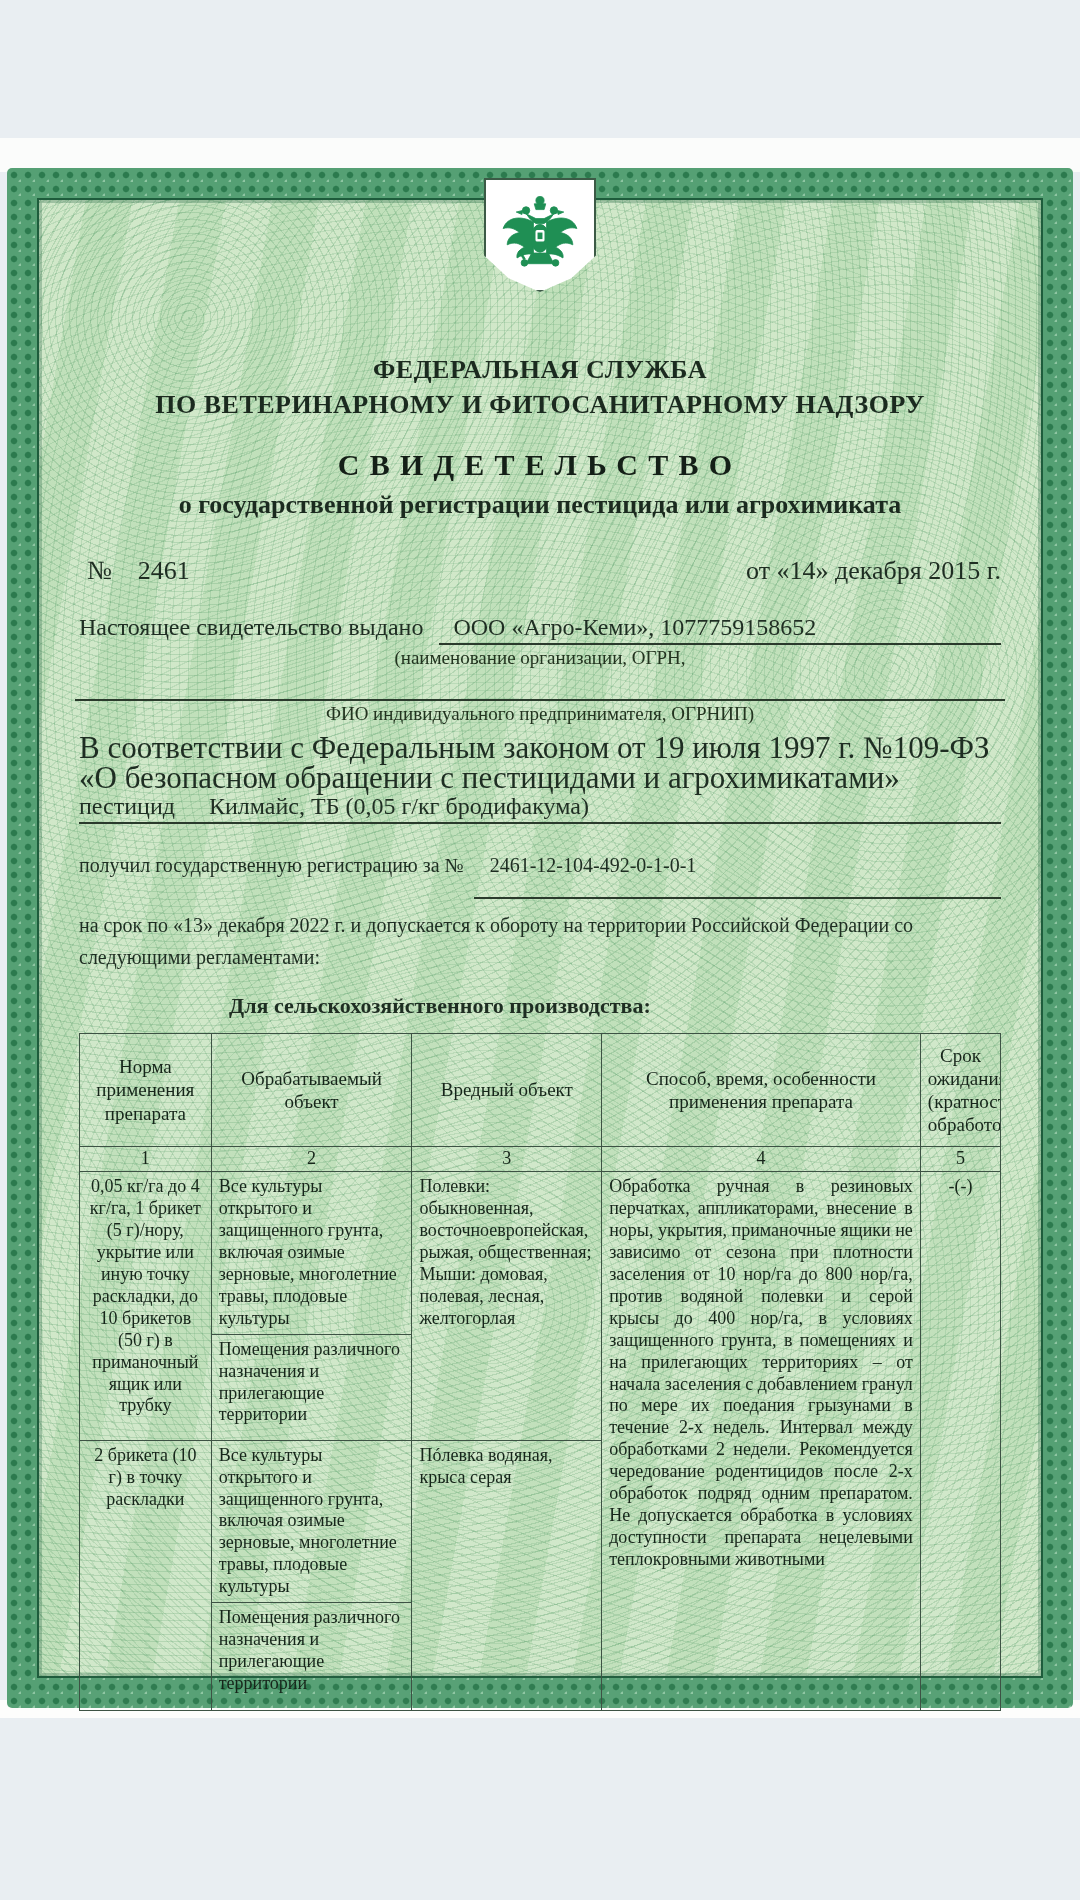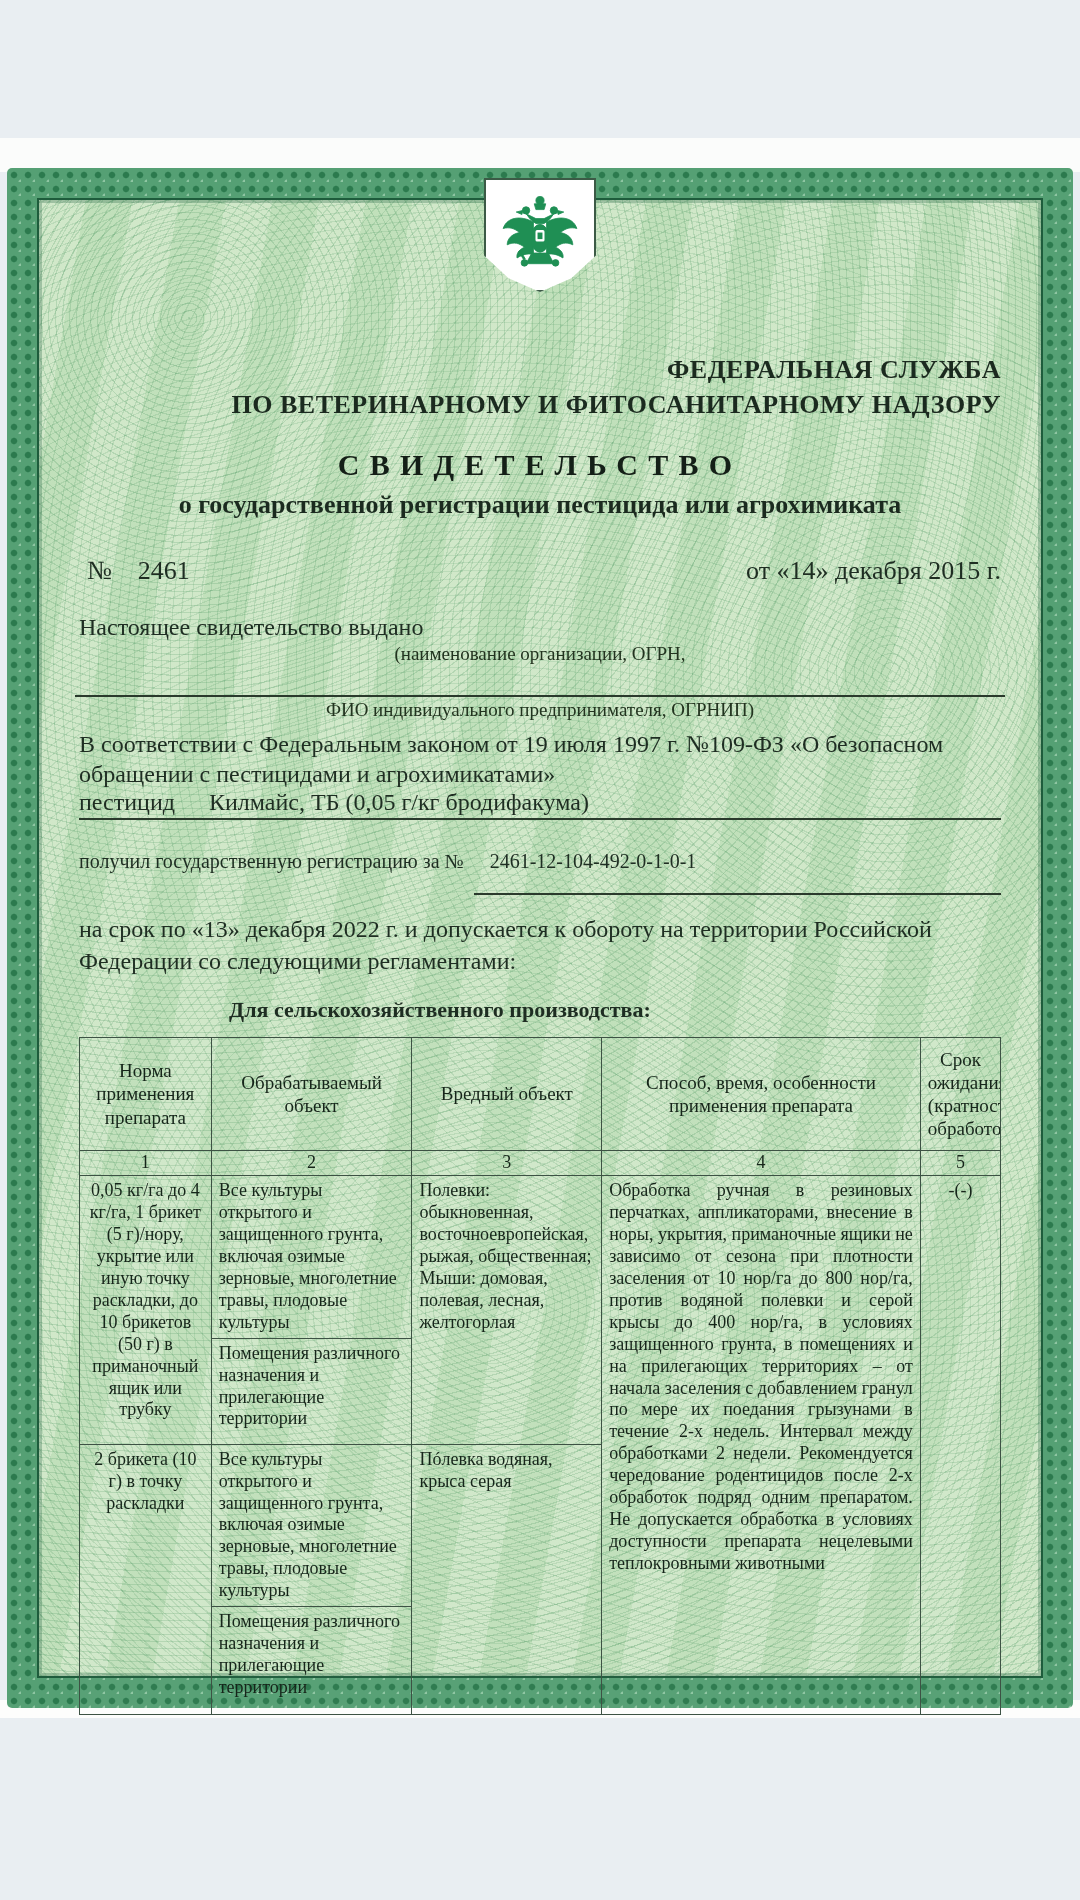--- a/index.html
+++ b/index.html
@@ -42,42 +42,42 @@
   .emblem-wrap{
     position:absolute;left:50%;top:-22px;transform:translateX(-50%);
     width:108px;height:110px;background:#ffffff;
     border:2px solid #3c5a46;
     clip-path:polygon(0 0,100% 0,100% 68%,78% 88%,50% 100%,22% 88%,0 68%);
     display:flex;align-items:center;justify-content:center;
   }
   .emblem-wrap svg{width:82px;height:88px;}
 
   
-  .agency{ text-align:right; font-weight:bold; font-size:26px; line-height:35px; letter-spacing:.5px;
+  .agency{ text-align:center; font-weight:bold; font-size:26px; line-height:35px; letter-spacing:.5px;
            padding-top:152px; color:#1b2a1f;}
   .title{ text-align:center; font-weight:bold; font-size:30px; letter-spacing:.34em; margin-top:26px; color:#141f17;}
   .subtitle{ text-align:center; font-weight:bold; font-size:26px; margin-top:8px; color:#1b2a1f;}
 
   .num-row{ display:flex; justify-content:space-between; align-items:baseline; margin-top:36px; font-size:26px;}
   .num-row .no{ display:flex; gap:26px; padding-left:8px;}
 
   .issued-row{ display:flex; align-items:baseline; margin-top:28px; font-size:24px;}
   .issued-row .lbl{ white-space:nowrap; padding-right:16px;}
   .issued-row .val{ flex:1; border-bottom:2px solid #2a3a2c; padding:0 0 2px 14px; white-space:nowrap;}
   .hint{ text-align:center; font-size:19px; margin-top:2px; color:#22331f;}
   .fio-rule{ border-bottom:2px solid #2a3a2c; height:30px; margin:0 -4px;}
 
-  .law{ font-size:24px; line-height:30px; margin-top:8px;}
+  .law{ font-size:31px; line-height:30px; margin-top:8px;}
   .pest-row{ display:flex; align-items:center; border-bottom:2px solid #2a3a2c; font-size:24px; padding-bottom:2px;}
   .pest-row .lbl{ padding-right:34px;}
 
   .reg-row{ display:flex; align-items:baseline; font-size:20px; margin-top:30px;}
   .reg-row .lbl{ white-space:nowrap; padding-right:10px;}
   .reg-row .val{ flex:1; border-bottom:2px solid #2a3a2c; padding:0 0 20px 16px; white-space:nowrap;}
-  .validity{ font-size:24px; line-height:32px; margin-top:18px;}
+  .validity{ font-size:20px; line-height:32px; margin-top:10px;}
   .tbl-caption{ font-size:22px; font-weight:bold; margin:20px 0 14px 150px;}
 
   
   table.regs{ border-collapse:collapse; width:100%; table-layout:fixed;
               font-size:18px; line-height:1.22; color:#16251a;}
   table.regs th, table.regs td{ border:1.5px solid #3d5244; padding:4px 7px; vertical-align:top;
                                 overflow:hidden; background:rgba(255,255,255,0.02);}
   table.regs th{ font-weight:normal; text-align:center; vertical-align:middle; height:104px; font-size:19px;}
   tr.nums td{ text-align:center; height:20px; padding:1px;}
   td.c-center{ text-align:center;}
@@ -127,20 +127,21 @@
     <div class="num-row">
       <span class="no">
         <span>№</span>
         <span>2461</span>
       </span>
       <span>от «14» декабря 2015 г.</span>
     </div>
 
     <div class="issued-row">
       <span class="lbl">Настоящее свидетельство выдано</span>
+      <span class="val">ООО «Агро-Кеми», 1077759158652</span>
     </div>
     <div class="hint">(наименование организации, ОГРН,</div>
 
     <div class="fio-rule"></div>
     <div class="hint">ФИО индивидуального предпринимателя, ОГРНИП)</div>
 
     <div class="law">В соответствии с Федеральным законом от 19 июля 1997 г. №109-ФЗ «О безопасном обращении с пестицидами и агрохимикатами»</div>
 
     <div class="pest-row">
       <span class="lbl">пестицид</span>

